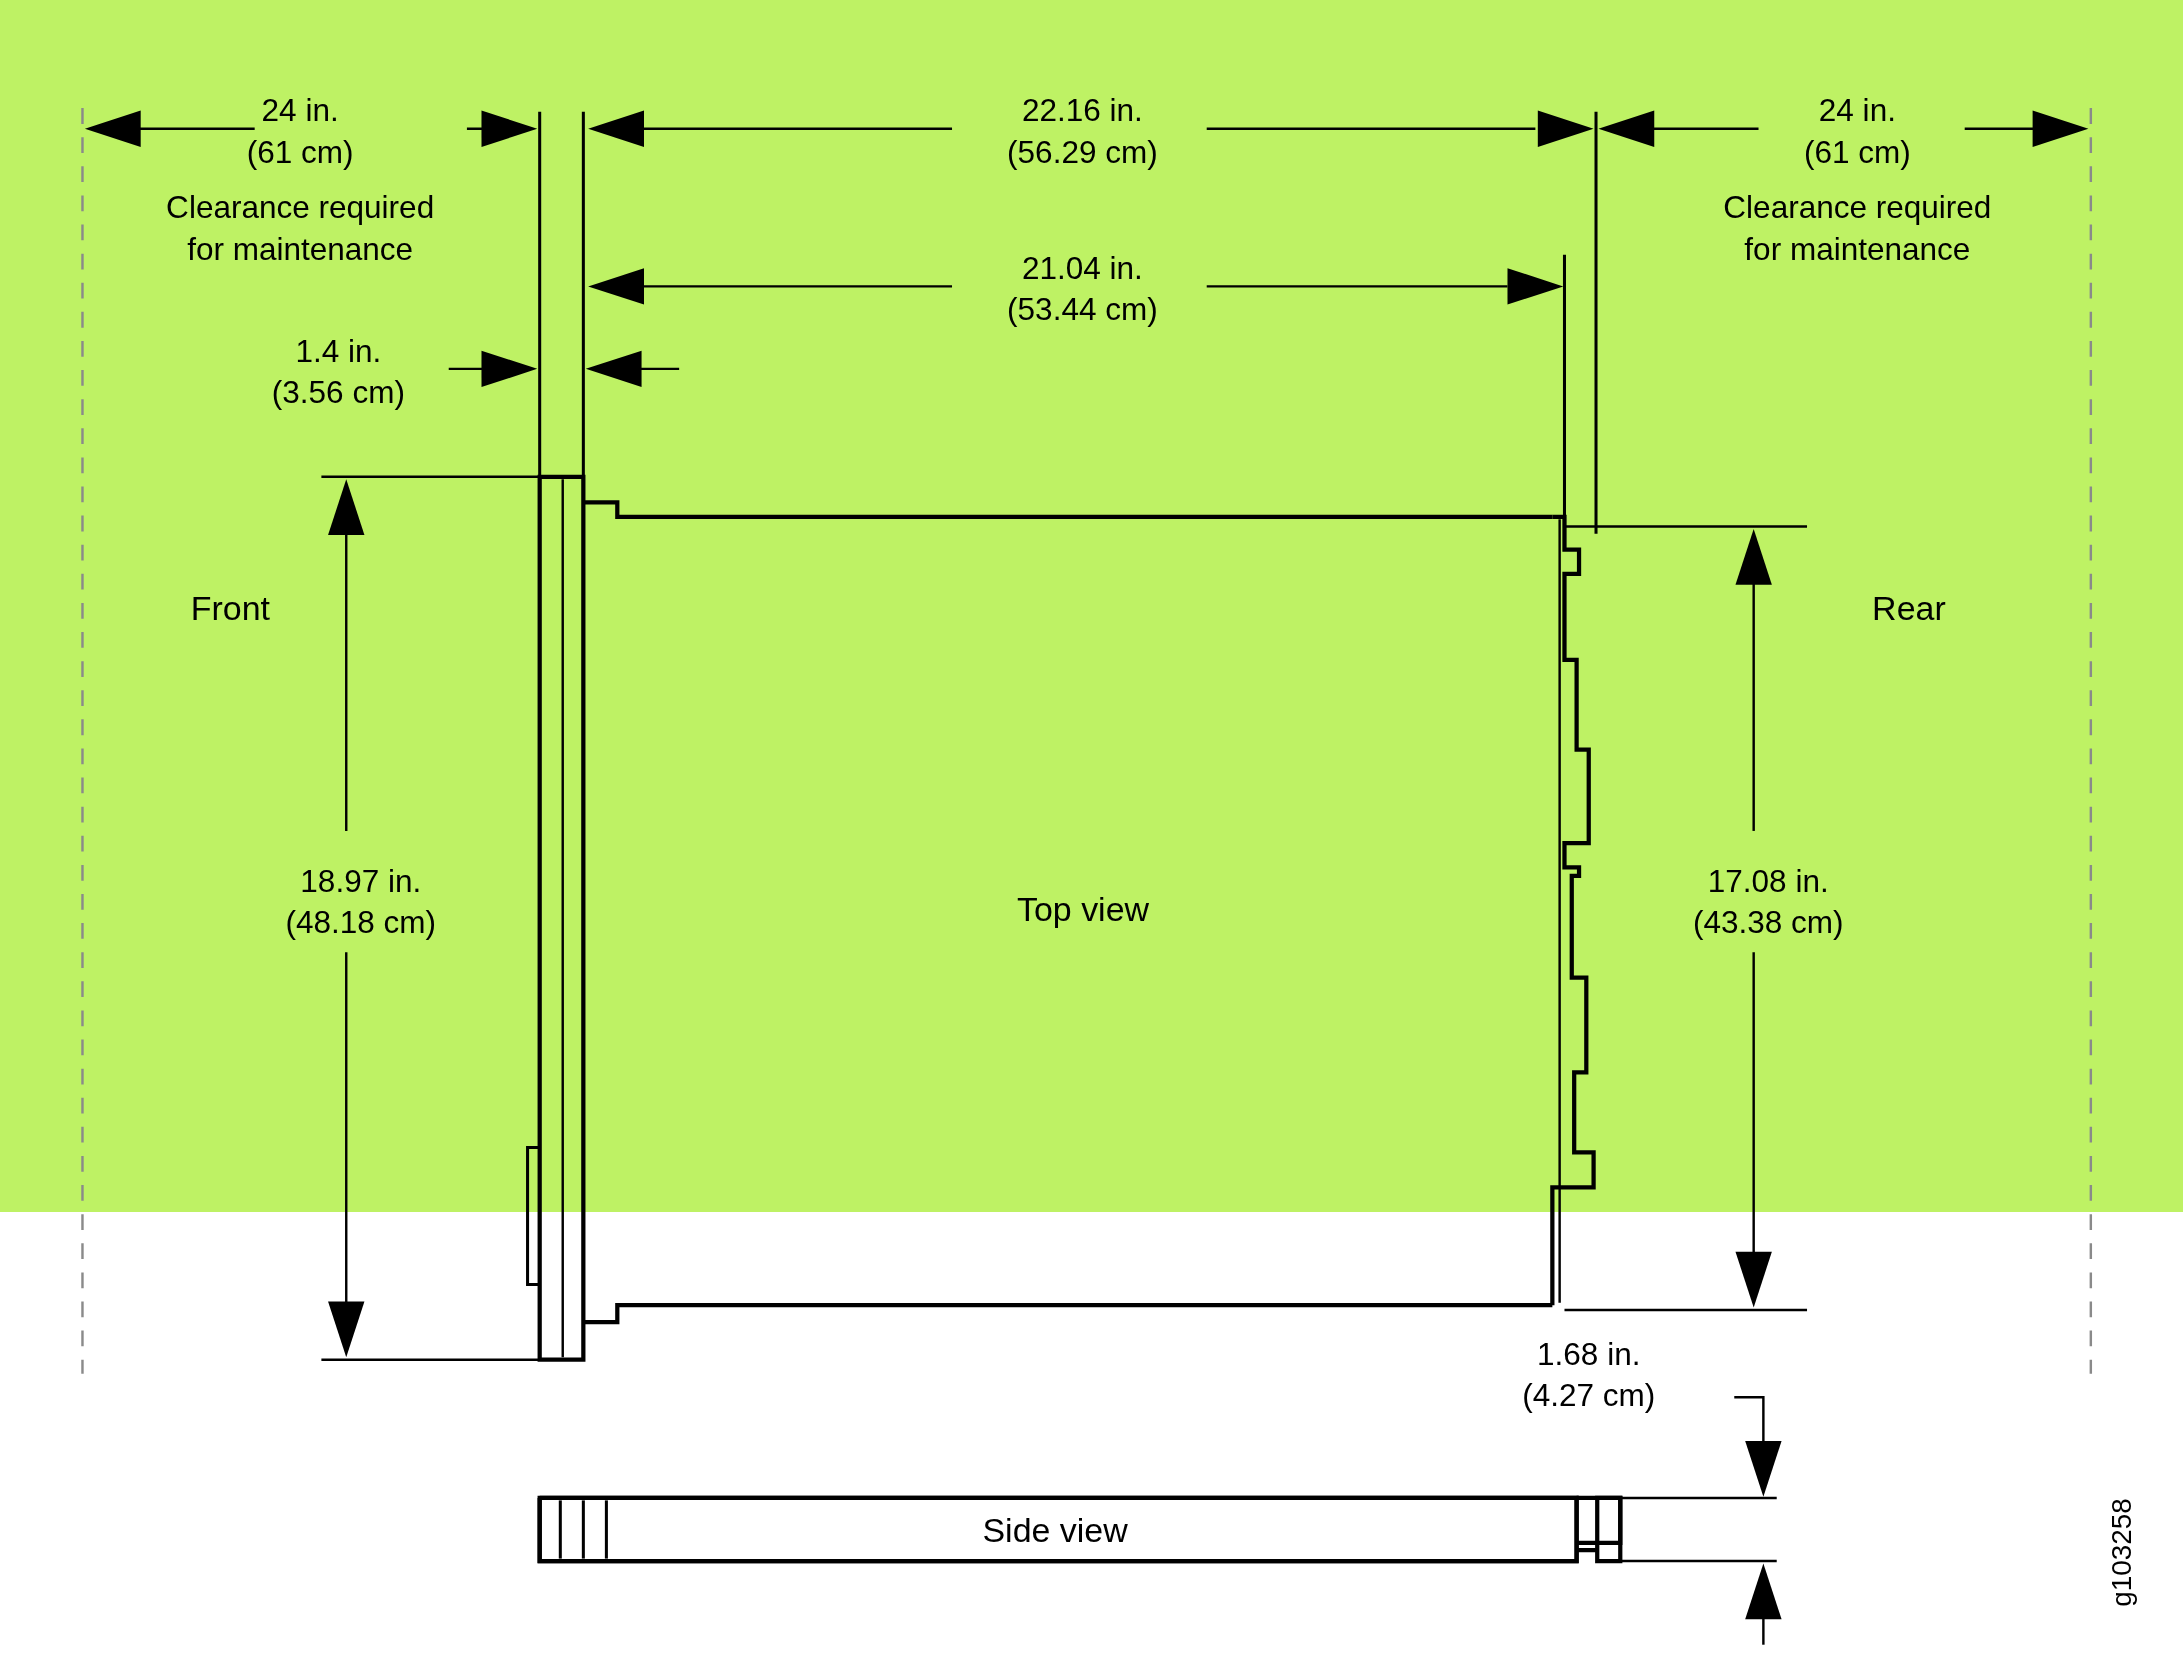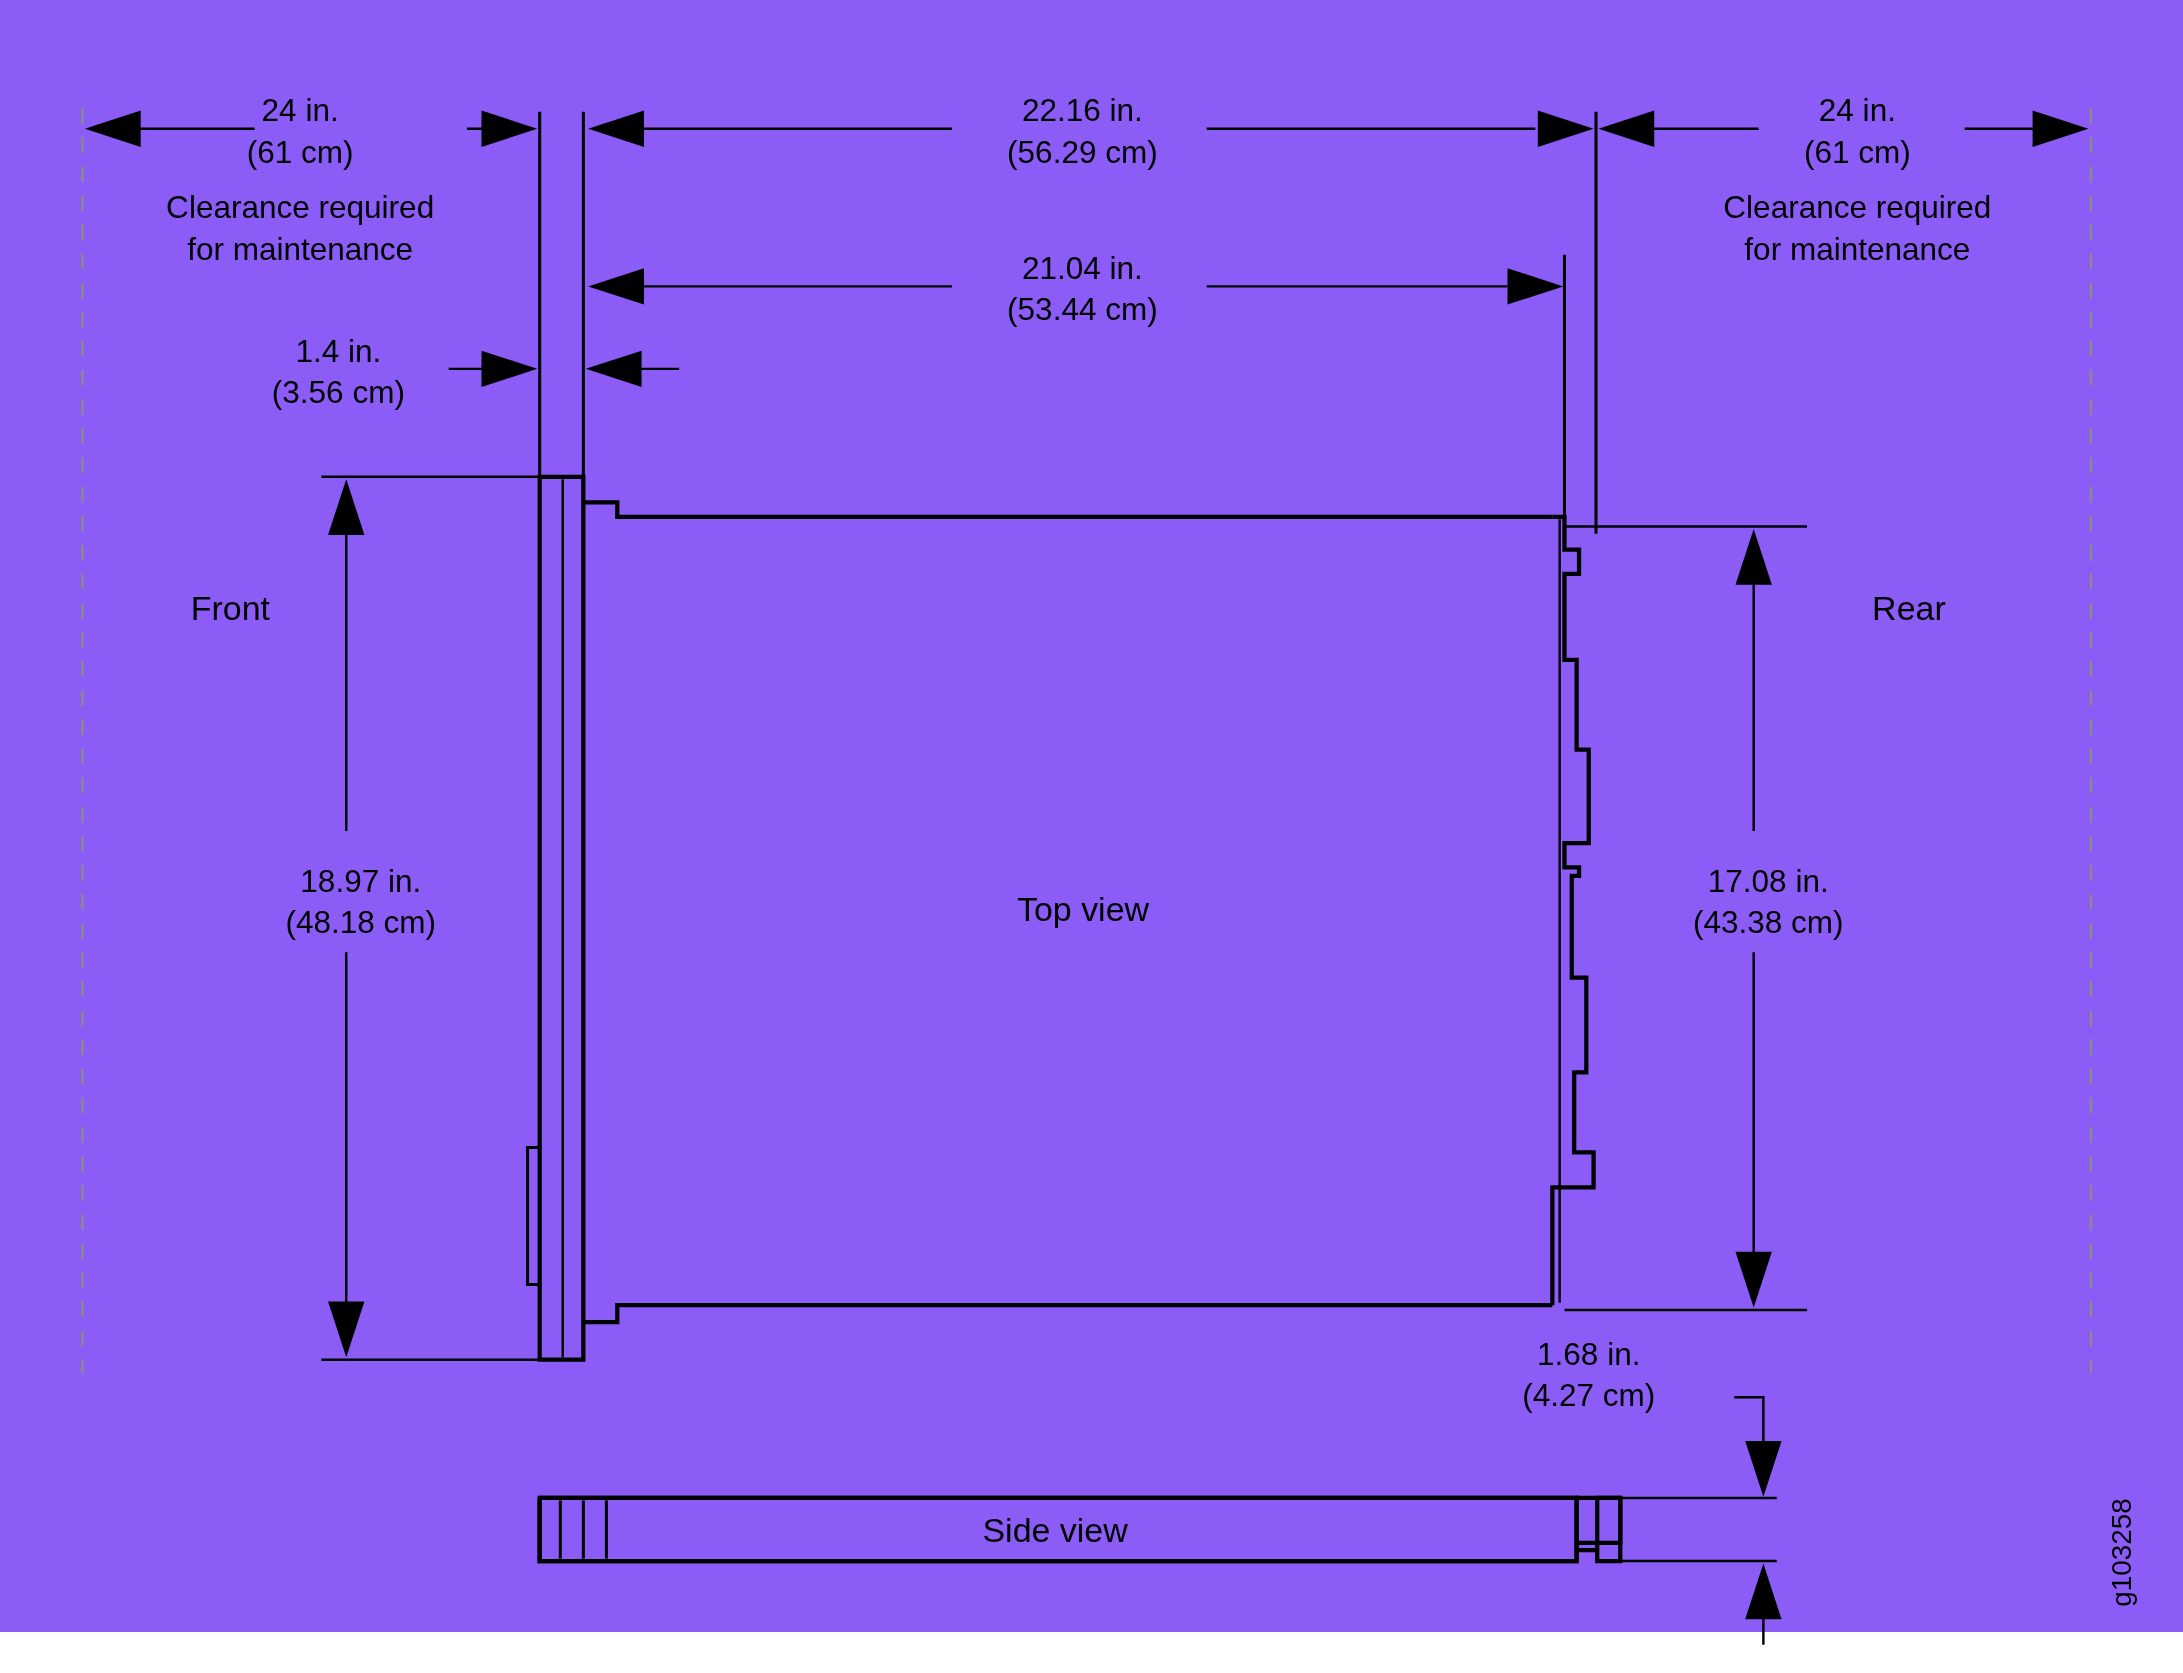--- a/index.html
+++ b/index.html
@@ -10,22 +10,22 @@
   body {
     width: 2183px;
     height: 1674px;
     font-family: "Liberation Sans", sans-serif;
     color: #000000;
     overflow: hidden;
   }
   #figure-root {
     position: relative;
     width: 2183px;
-    height: 1632px;
-    background: #8b5cf6;
+    height: 1212px;
+    background: #bef264;
   }
   svg#drawing {
     position: absolute;
     left: 0;
     top: 0;
     width: 2183px;
     height: 1674px;
     display: block;
   }
   .dim-text {

